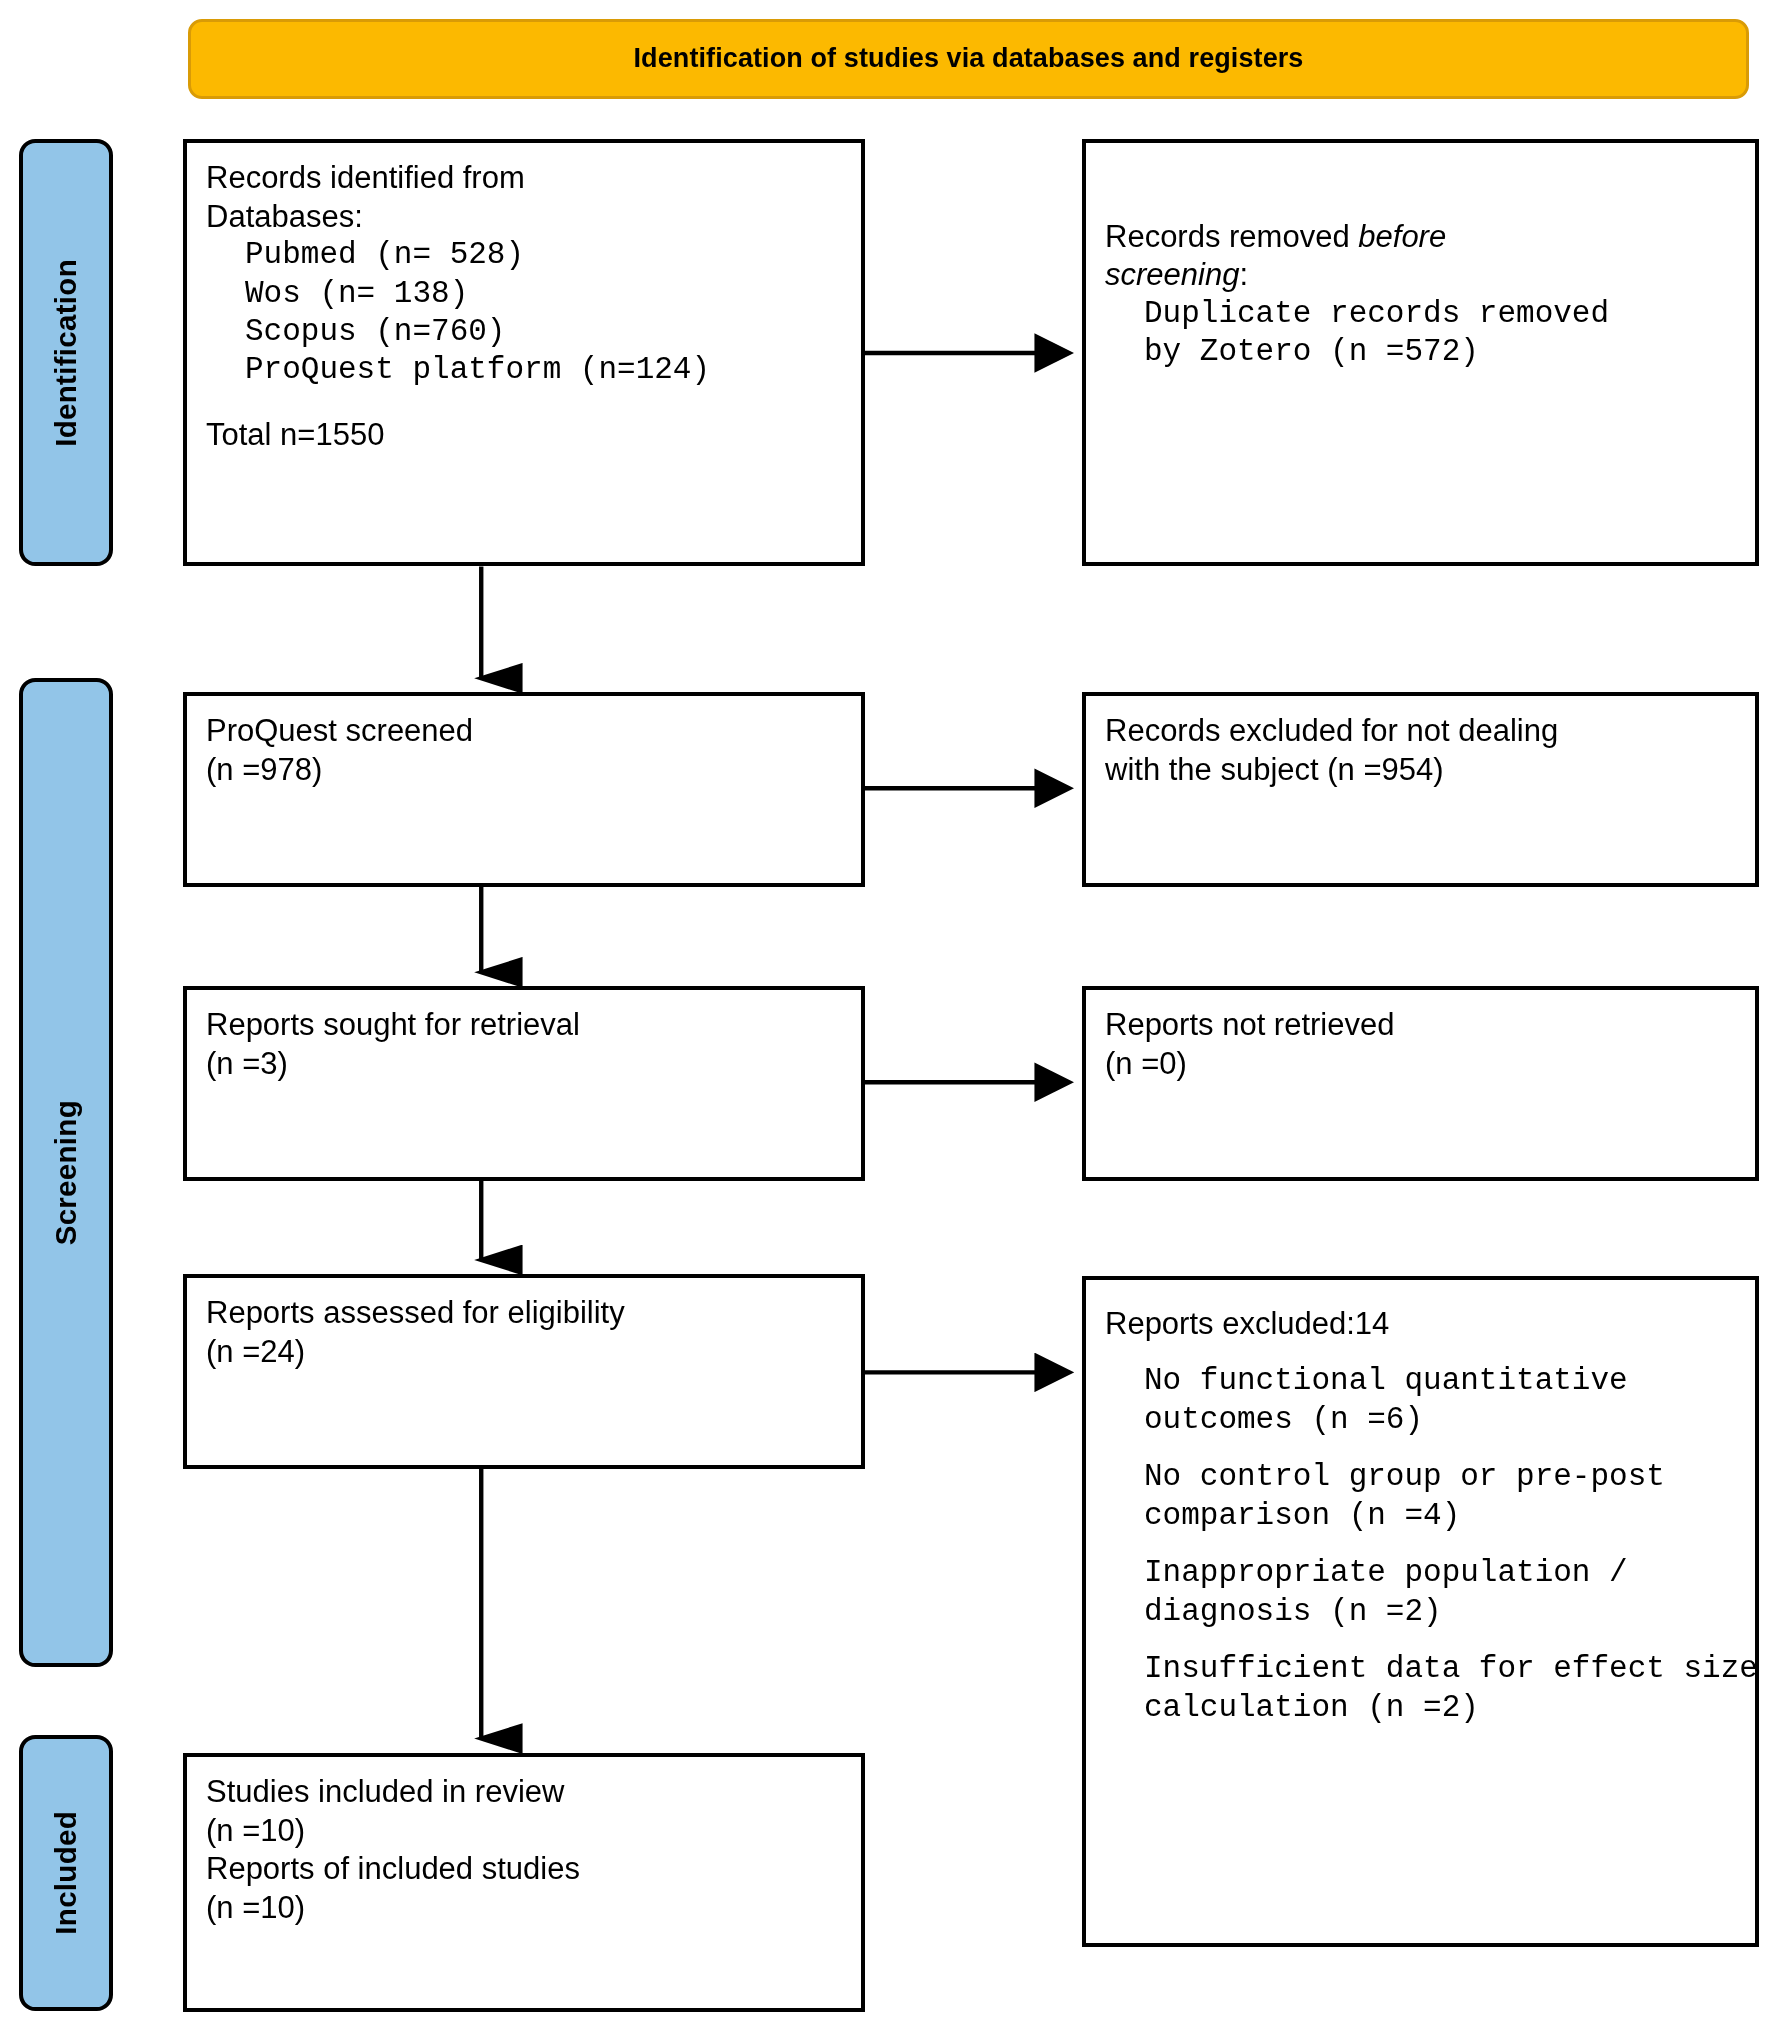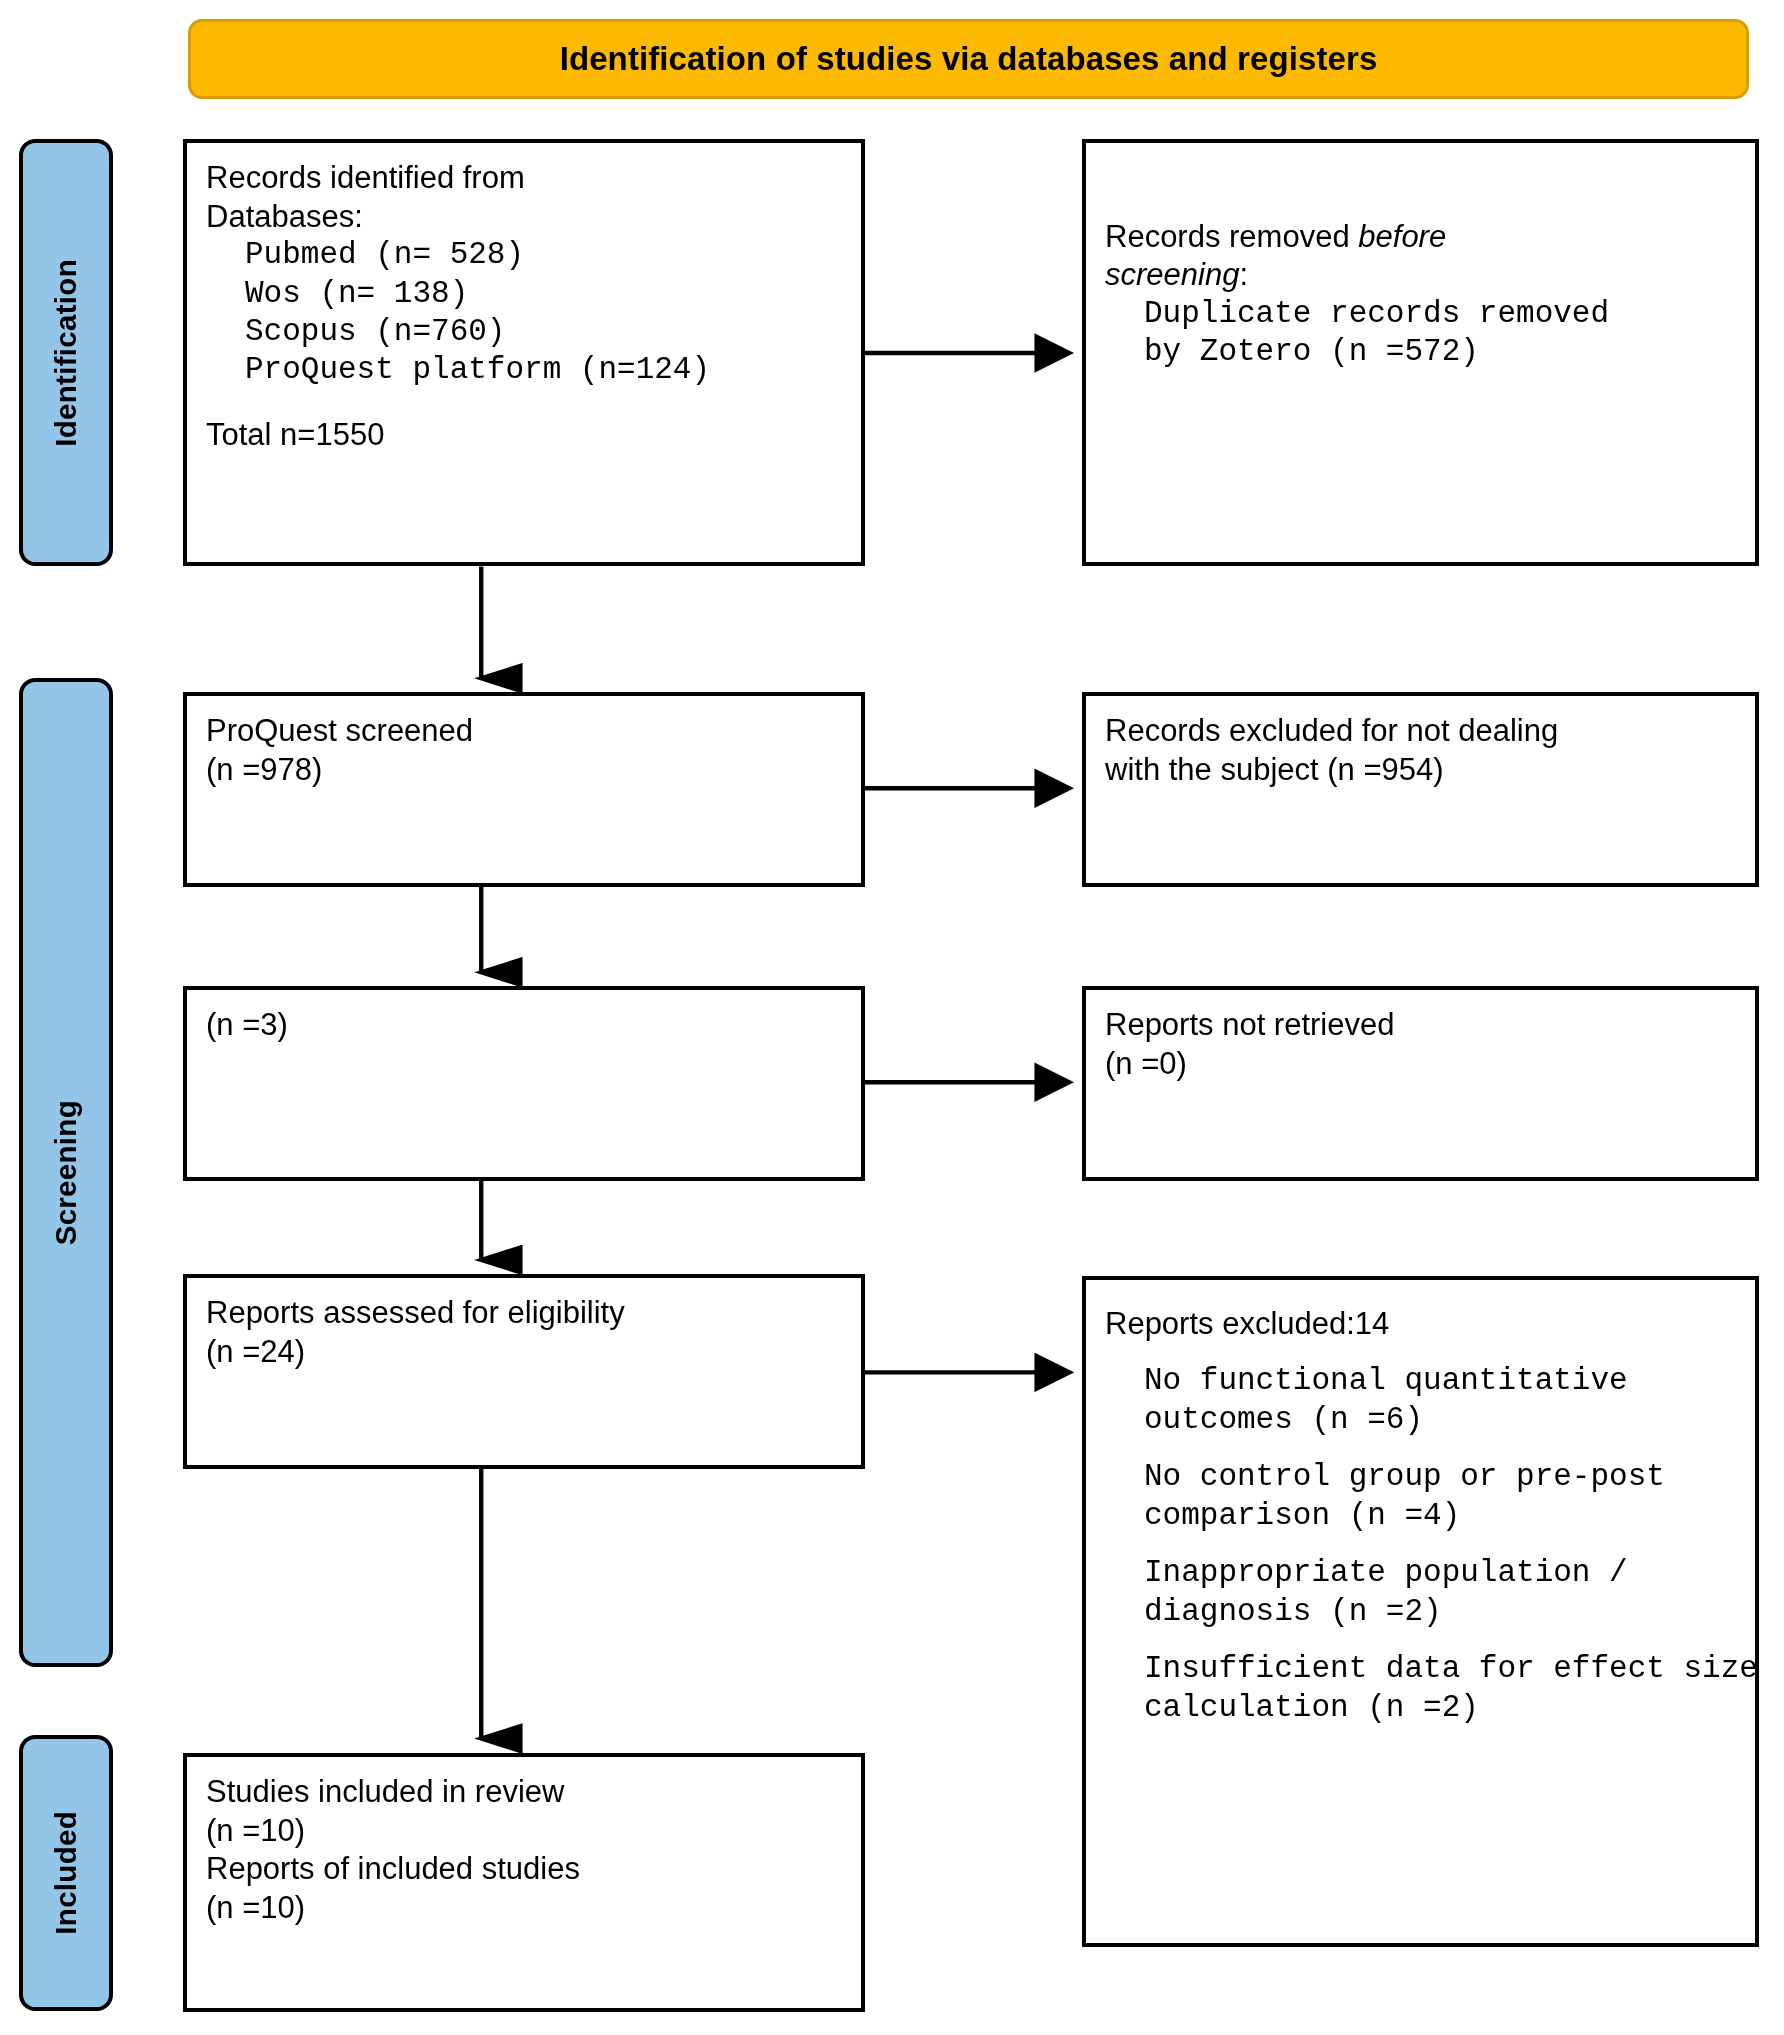--- a/index.html
+++ b/index.html
@@ -29,21 +29,21 @@
     height: 80px;
     background: #FCB900;
     border: 3.1px solid #D99B06;
     border-radius: 14px;
     box-sizing: border-box;
     display: flex;
     align-items: center;
     justify-content: center;
   }
   .banner-text {
-    font-size: 33px;
+    font-size: 27px;
     font-weight: bold;
     letter-spacing: 0.1px;
     color: #000000;
     text-align: center;
     line-height: 1.1;
   }
 
   
   .phase {
     position: absolute;
@@ -154,20 +154,21 @@
     <div class="line">ProQuest screened</div>
     <div class="line">(n =978)</div>
   </div>
 
   <div class="box" id="box-excluded-1">
     <div class="line">Records excluded for not dealing</div>
     <div class="line">with the subject (n =954)</div>
   </div>
 
   <div class="box" id="box-sought">
+    <div class="line">Reports sought for retrieval</div>
     <div class="line">(n =3)</div>
   </div>
 
   <div class="box" id="box-notret">
     <div class="line">Reports not retrieved</div>
     <div class="line">(n =0)</div>
   </div>
 
   <div class="box" id="box-assessed">
     <div class="line">Reports assessed for eligibility</div>

